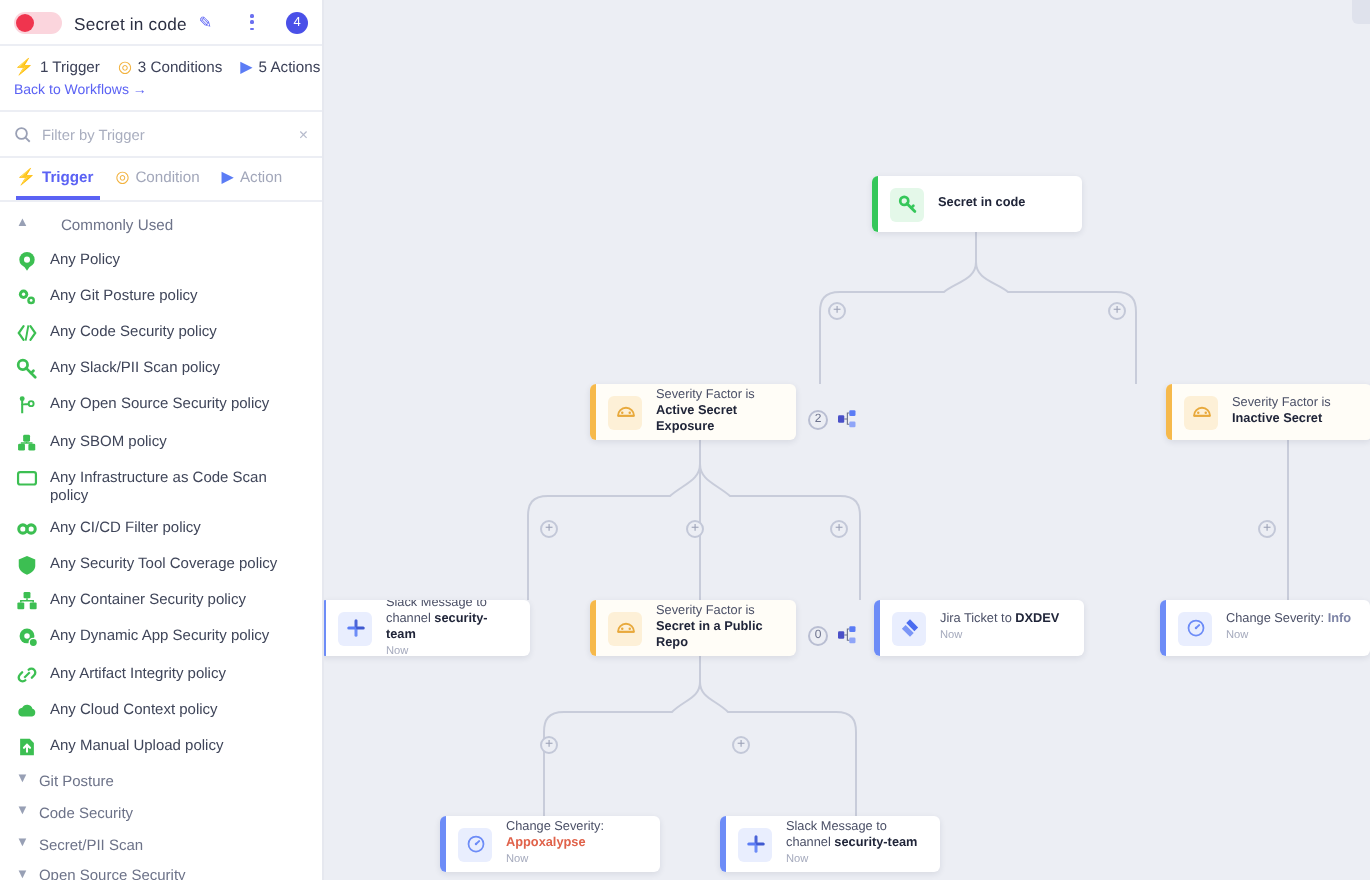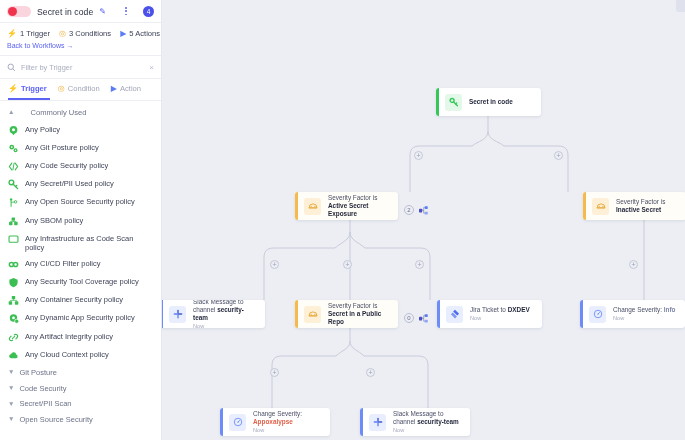--- a/index.html
+++ b/index.html
@@ -292,21 +292,21 @@
             <span>Any Code Security policy</span>
           </div>
           <div class="li">
             <span class="gi">
               <svg width="11" height="11" viewBox="0 0 16 16">
                 <circle cx="5" cy="5" r="3.4" fill="none" stroke="#3cbf52" stroke-width="2"></circle>
                 <path d="M7.2 7.2 L14 14" stroke="#3cbf52" stroke-width="2" stroke-linecap="round"></path>
                 <path d="M11 11 L12.7 9.3" stroke="#3cbf52" stroke-width="2" stroke-linecap="round"></path>
               </svg>
             </span>
-            <span>Any Secret/PII Used policy</span>
+            <span>Any Slack/PII Scan policy</span>
           </div>
           <div class="li">
             <span class="gi">
               <svg width="11" height="11" viewBox="0 0 16 16">
                 <circle cx="4.5" cy="3.5" r="1.8" fill="#3cbf52"></circle>
                 <circle cx="11" cy="7" r="1.8" fill="none" stroke="#3cbf52" stroke-width="1.4"></circle>
                 <path d="M4.5 5 L4.5 14" stroke="#3cbf52" stroke-width="1.5"></path>
                 <path d="M4.5 8 C4.5 7 9 8 9.5 7" stroke="#3cbf52" stroke-width="1.4" fill="none"></path>
               </svg>
             </span>
@@ -380,20 +380,29 @@
             </span>
             <span>Any Artifact Integrity policy</span>
           </div>
           <div class="li">
             <span class="gi">
               <svg width="11" height="11" viewBox="0 0 16 16">
                 <path d="M4.2 12 a3.2 3.2 0 0 1 .3 -6.3 A4 4 0 0 1 12 6.4 a2.9 2.9 0 0 1 -.3 5.6 Z" fill="#3cbf52"></path>
               </svg>
             </span>
             <span>Any Cloud Context policy</span>
+          </div>
+          <div class="li">
+            <span class="gi">
+              <svg width="11" height="11" viewBox="0 0 16 16">
+                <path d="M3 2 H10 L13 5 V14 H3 Z" fill="#3cbf52"></path>
+                <path d="M8 11.5 V6.5 M5.8 8.6 L8 6.4 L10.2 8.6" stroke="#fff" stroke-width="1.5" fill="none" stroke-linecap="round"></path>
+              </svg>
+            </span>
+            <span>Any Manual Upload policy</span>
           </div>
         </div>
       <div id="cats-host">
           <div class="cat">
             <span class="chev">▼</span>
             <span>Git Posture</span>
           </div>
           <div class="cat">
             <span class="chev">▼</span>
             <span>Code Security</span>

